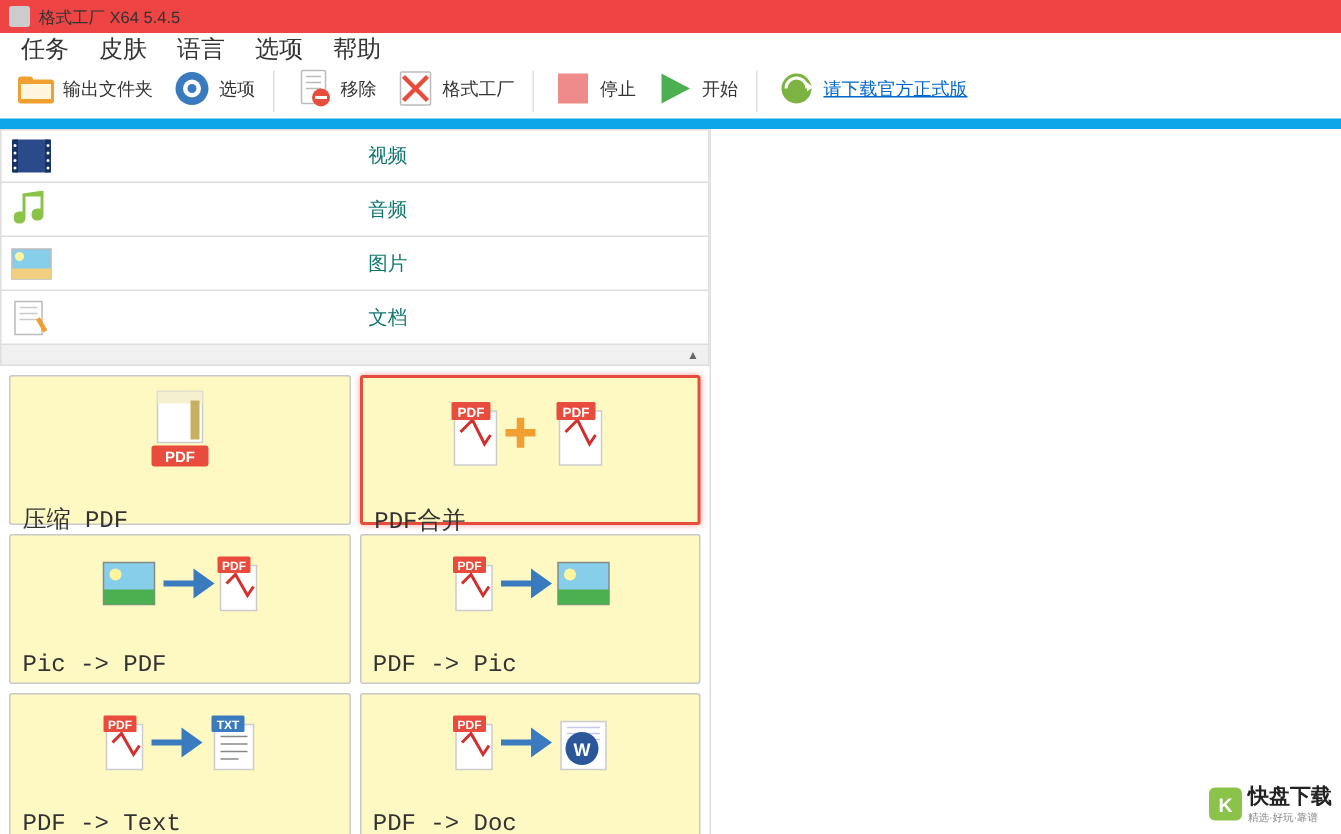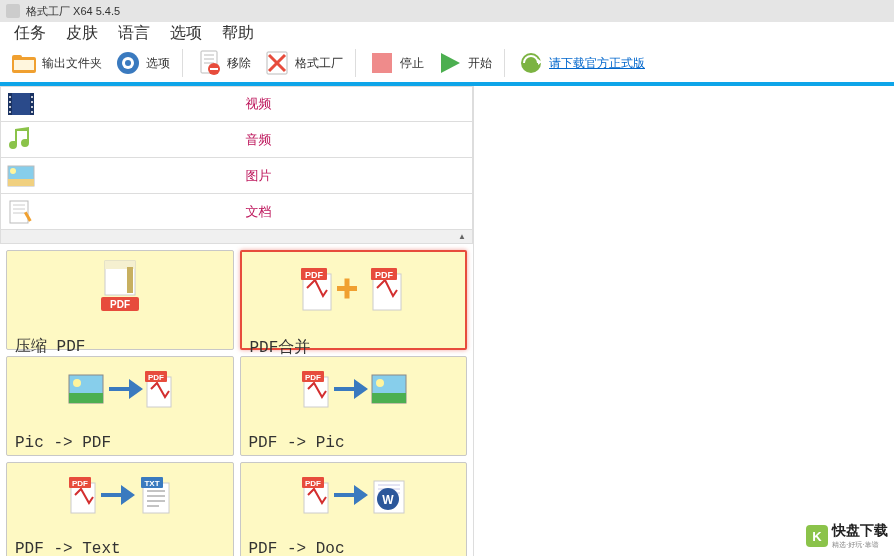--- a/index.html
+++ b/index.html
@@ -1,39 +1,39 @@
 <!DOCTYPE html>
 <html><head>
   <meta charset="utf-8">
   <style>
     * { box-sizing: border-box; margin: 0; padding: 0; font-family: "Microsoft YaHei", Arial, sans-serif; }
     body { width: 894px; height: 556px; background: #fff; font-size: 12px; overflow: hidden; position: relative; }
     
-    .titlebar { height: 22px; display: flex; align-items: center; padding: 2px 6px; background: #e5e5e5; }
+    .titlebar { height: 22px; display: flex; align-items: center; padding: 2px 6px; background: #ef4444; }
     .titlebar .app-icon { width: 14px; height: 14px; margin-right: 6px; background: #ccc; border-radius: 2px; }
     .titlebar .title { font-size: 11px; color: #333; }
     
     .menubar { height: 22px; display: flex; align-items: center; padding: 0 6px; gap: 4px; }
     .menubar span { padding: 2px 8px; font-size: 16px; color: #333; cursor: default; }
     
-    .toolbar { height: 42px; display: flex; align-items: center; padding: 4px 6px; gap: 4px; border-bottom: 4px solid #0ea5e9; }
+    .toolbar { height: 42px; display: flex; align-items: flex-end; padding: 4px 6px; gap: 4px; border-bottom: 7px solid #0ea5e9; }
     .tb-sep { width: 1px; height: 28px; background: #ddd; margin: 0 4px; }
     .tb-btn { display: flex; align-items: center; gap: 4px; padding: 2px 4px; cursor: pointer; }
     .tb-icon { width: 28px; height: 28px; display: flex; align-items: center; justify-content: center; }
     .tb-label { font-size: 12px; color: #333; }
     .link-text { color: #0066cc; text-decoration: underline; font-size: 12px; }
     
     .main { display: flex; height: calc(100% - 86px); }
     .left-panel { width: 474px; display: flex; flex-direction: column; border-right: 1px solid #ddd; }
     .right-panel { flex: 1; display: flex; flex-direction: column; }
     
     .category { display: flex; align-items: center; height: 36px; border: 1px solid #ddd; border-top: none; cursor: pointer; background: #fff; }
     .category:first-child { border-top: 1px solid #ddd; }
     .cat-icon { width: 32px; height: 32px; margin: 0 8px 0 4px; display: flex; align-items: center; justify-content: center; }
-    .cat-label { flex: 1; text-align: center; font-size: 13px; color: #be185d; }
+    .cat-label { flex: 1; text-align: center; font-size: 13px; color: #0f766e; }
     
     .scrollbar-stub { height: 14px; background: #f0f0f0; border: 1px solid #ddd; border-top: none; display: flex; justify-content: flex-end; align-items: center; padding-right: 4px; }
     .scroll-up { width: 12px; height: 10px; font-size: 8px; color: #666; text-align: center; }
     
     .tool-grid { flex: 1; display: grid; grid-template-columns: 1fr 1fr; grid-auto-rows: 100px; gap: 6px; padding: 6px; overflow: hidden; }
     .tool-card { border: 1px solid #c8c8c8; border-radius: 2px; padding: 8px; display: flex; flex-direction: column; cursor: pointer; background: #fef9c3; }
     .tool-card.highlight { border: 2px solid #e74c3c; box-shadow: 0 0 4px rgba(231,76,60,0.5); }
     .tool-card .tool-image { flex: 1; display: flex; align-items: center; justify-content: center; }
     .tool-card .tool-label { font-size: 16px; color: #333; padding-top: 4px; font-family: "Courier New", monospace; margin-top: 19px; }
     

